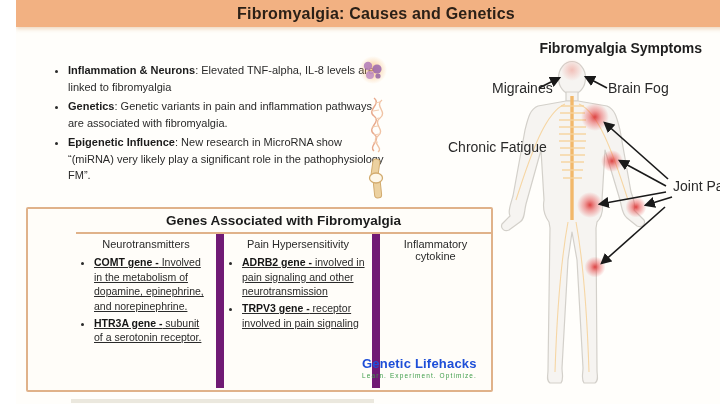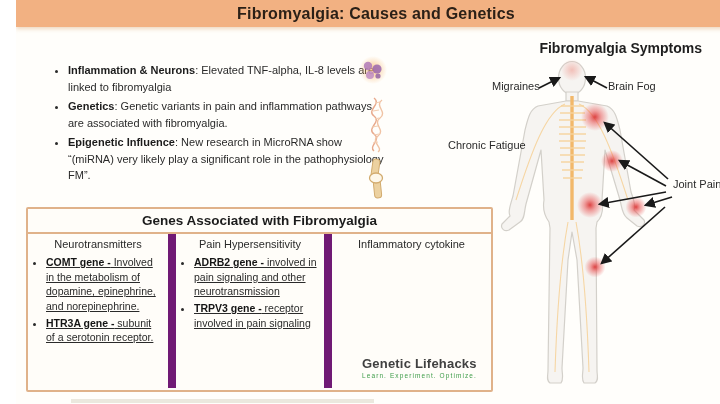--- a/index.html
+++ b/index.html
@@ -19,44 +19,44 @@
   .causes-list { position:absolute; left:52px; top:62px; width:318px; list-style:disc; }
   .causes-list li { font-size:11px; line-height:1.5; color:#2a2a2a; margin-bottom:3px; }
   .causes-list b { font-weight:bold; color:#1c1c1c; }
 
   
   .cause-icons { position:absolute; left:336px; top:56px; width:46px; height:145px; }
 
   
   .symptoms-heading { position:absolute; left:494px; top:40px; width:192px; text-align:right;
                       font-size:14px; font-weight:bold; color:#1e1e1e; }
-  .sym-label { position:absolute; font-size:11px; color:#2a2a2a; white-space:nowrap; }
+  .sym-label { position:absolute; font-size:14px; color:#2a2a2a; white-space:nowrap; }
   #lbl-migraines { left:476px; top:80px; }
   #lbl-brainfog  { left:592px; top:80px; }
   #lbl-fatigue   { left:432px; top:139px; }
   #lbl-jointpain { left:657px; top:178px; }
 
   .body-svg { position:absolute; left:440px; top:52px; width:280px; height:345px; }
 
   
   .genes-table { position:absolute; left:10px; top:207px; width:467px; height:185px;
-                 background:#fffdf9; border:2px solid #e0b28a; border-radius:2px; }
+                 background:#fffdf9; border:2px solid #e0b28a; border-radius:2px;padding-left:48px; }
   .genes-title { height:25px; border-bottom:2px solid #e0b28a; display:flex; align-items:center;
                  justify-content:center; font-size:13.5px; font-weight:bold; color:#1c1c1c; }
   .genes-cols { display:grid; grid-template-columns:148px 156px 1fr; height:154px; }
   .genes-col { padding:4px 6px 0 6px; border-right:8px solid #701a75; }
   .genes-col:last-child { border-right:none; }
   .genes-col h3 { font-size:11px; font-weight:normal; color:#2a2a2a; text-align:center; margin-bottom:5px; }
   .genes-col ul { list-style:disc; margin-left:12px; }
   .genes-col li { font-size:10.5px; line-height:1.4; color:#2a2a2a; margin-bottom:2px;text-decoration:underline; }
   .genes-col b { font-weight:bold; color:#151515; }
 
   
   .logo { position:absolute; left:346px; top:356px; width:120px; text-align:left; }
-  .logo-name { font-size:13px; font-weight:bold; color:#404040; letter-spacing:.2px; }
+  .logo-name { font-size:13px; font-weight:bold; color:#1d4ed8; letter-spacing:.2px; }
   .logo-tagline { font-size:6.5px; color:#3f9d4a; letter-spacing:1.1px; margin-top:1px; }
 
   .bottom-strip { position:absolute; left:55px; top:399px; width:303px; height:4px;
                   background:#ded8cc; opacity:.6; }
 </style>
 </head>
 <body>
 
 <div id="canvas">
 

